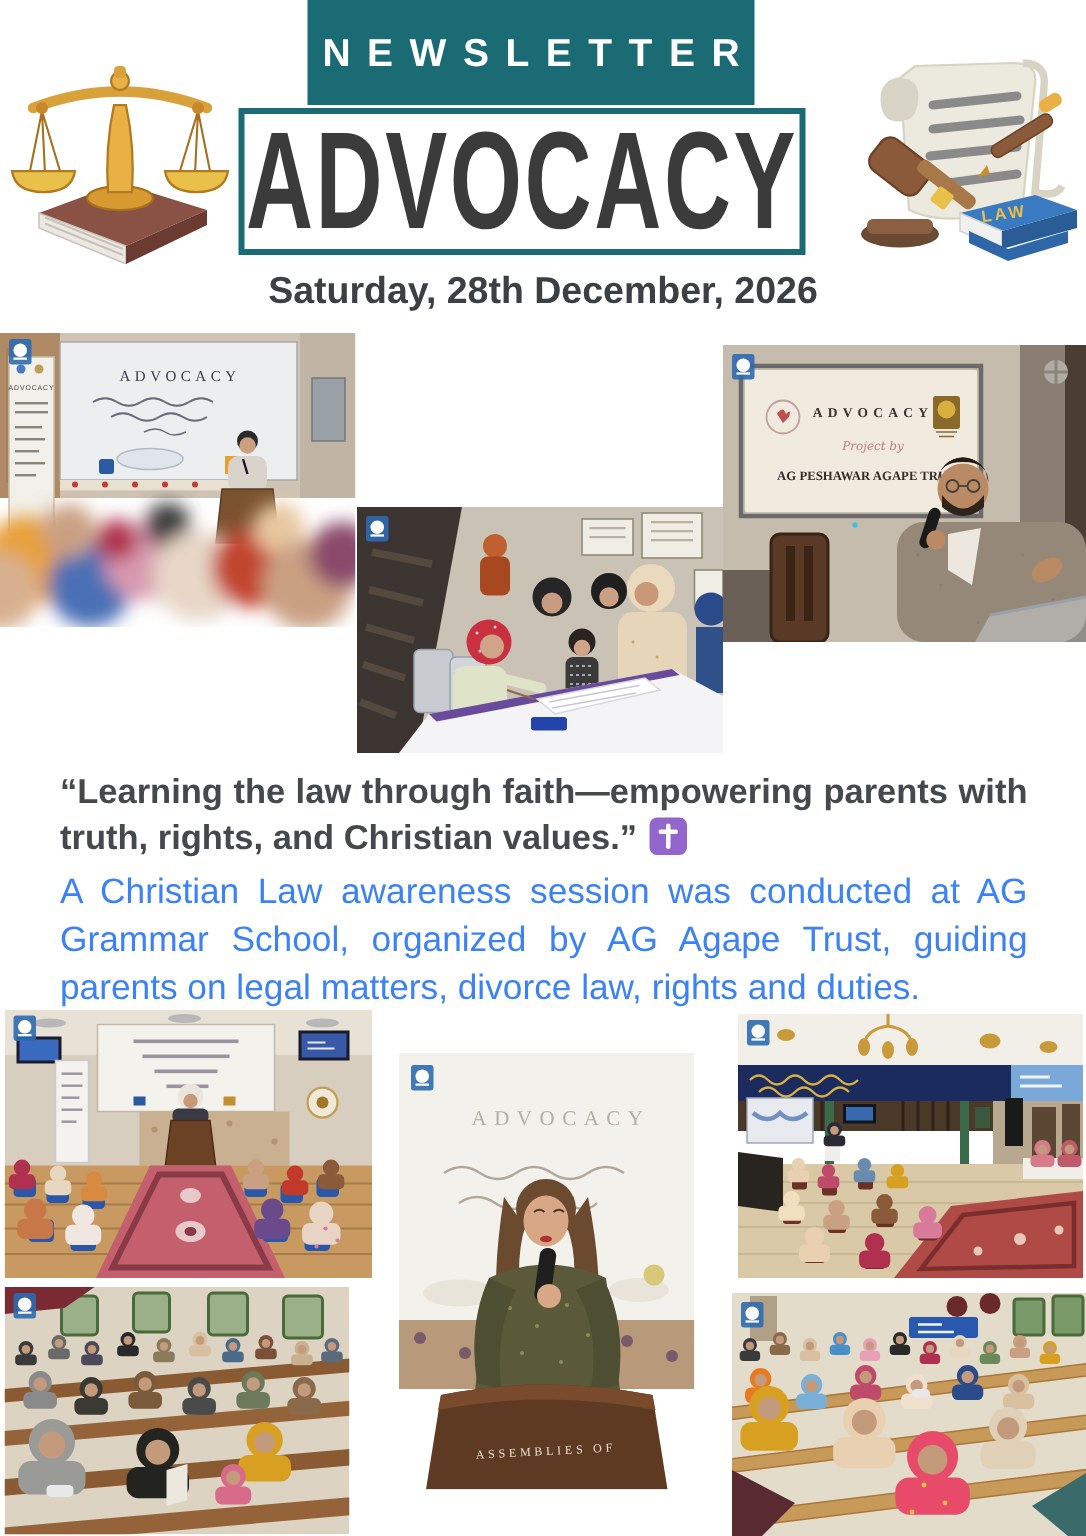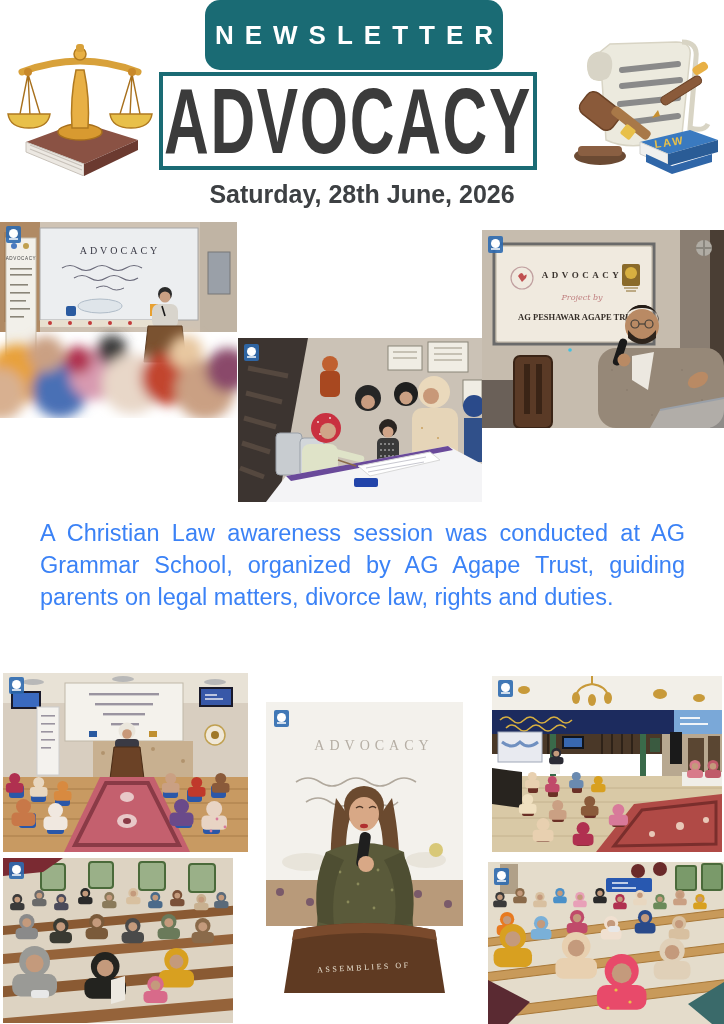--- a/index.html
+++ b/index.html
@@ -1,21 +1,21 @@
 <!DOCTYPE html>
 <html><head>
 <meta charset="utf-8">
 <style>
   html,body{margin:0;padding:0;background:#fff;}
   .page{position:relative;width:724px;height:1024px;background:#ffffff;overflow:hidden;
         font-family:"Liberation Sans",sans-serif;}
   .abs{position:absolute;}
   
   .kicker-bar{left:205px;top:0;width:298px;height:70px;background:#1a6b74;
-      display:flex;align-items:center;justify-content:center;border-radius:15px;}
+      display:flex;align-items:center;justify-content:center;}
   .kicker-text{color:#fff;font-size:26px;font-weight:bold;letter-spacing:11px;text-indent:11px;}
   .title-box{left:159px;top:72px;width:378px;height:98px;background:#fff;border:4px solid #1a6b74;
       box-sizing:border-box;display:flex;align-items:center;justify-content:center;}
   .title-text{font-size:72px;font-weight:800;color:#3b3b3b;letter-spacing:2px;
       transform:scale(0.86,1.28);white-space:nowrap;}
   .date-line{left:0;top:180px;width:724px;text-align:center;font-size:25px;font-weight:bold;color:#3d4043;}
   .corner-icon{display:block;}
   
   .photo{position:absolute;overflow:hidden;}
   .photo svg{display:block;width:100%;height:100%;}
@@ -115,21 +115,21 @@
       <g>
         <polygon points="78,120 128,108 156,118 106,132" fill="#3a7ac0"></polygon>
         <polygon points="78,120 78,132 106,144 106,132" fill="#f0f0ee" stroke="#d0d0cc" stroke-width="1"></polygon>
         <polygon points="156,118 156,130 106,144 106,132" fill="#2a5c96"></polygon>
         <polygon points="84,132 84,140 110,152 150,140 150,132 110,144" fill="#2f66a8"></polygon>
         <text x="108" y="124" font-size="11" font-weight="bold" fill="#e8c04a" transform="rotate(-8 108 124)" text-anchor="middle" letter-spacing="2">LAW</text>
       </g>
     </svg>
   </div>
 
-  <div class="abs date-line">Saturday, 28th June, 2026</div>
+  <div class="abs date-line">Saturday, 28th December, 2026</div>
 
   <div class="photo" style="left:0;top:222px;width:237px;height:196px;">
     <svg viewBox="0 0 237 196" preserveAspectRatio="none">
       <rect width="237" height="110" fill="#cfc3b4"></rect>
       <rect x="0" y="0" width="40" height="110" fill="#b08a64"></rect>
       <rect x="4" y="10" width="8" height="90" fill="#9a744e" opacity="0.5"></rect>
       <rect x="200" y="0" width="37" height="110" fill="#c0b4a4"></rect>
       <rect x="208" y="30" width="22" height="42" fill="#9aa0a8" stroke="#777" stroke-width="1"></rect>
       <ellipse cx="170" cy="12" rx="13" ry="4" fill="#c2c2c2"></ellipse>
 
@@ -298,20 +298,21 @@
       <circle cx="142" cy="130" r="6.5" fill="#b98a64"></circle>
       <ellipse cx="216" cy="150" rx="11" ry="7" transform="rotate(-30 216 150)" fill="#b98a64"></ellipse>
 
       <polygon points="178,180 242,168 242,198 168,198" fill="#c8ccd0" opacity="0.55"></polygon>
       <path d="M178,180 l64,-12" stroke="#9aa0a8" stroke-width="2"></path>
       <use href="#corner-badge" x="6" y="6"></use>
     </svg>
   </div>
 
   <div class="abs copy">
+    <p class="quote"><span>“Learning the law through faith—empowering parents with truth, rights, and Christian values.”</span><span class="cross-badge"></span></p>
     <p class="bodytxt">A Christian Law awareness session was conducted at AG Grammar School, organized by AG Agape Trust, guiding parents on legal matters, divorce law, rights and duties.</p>
   </div>
 
   <div class="photo" style="left:3px;top:673px;width:245px;height:179px;">
     <svg viewBox="0 0 245 179" preserveAspectRatio="none">
       <rect width="245" height="30" fill="#e8e2d6"></rect>
       <rect y="30" width="245" height="75" fill="#d8cec0"></rect>
       <g fill="#b8b8b8">
           <ellipse cx="30" cy="9" rx="11" ry="3"></ellipse>
           <ellipse cx="120" cy="6" rx="11" ry="3"></ellipse>

